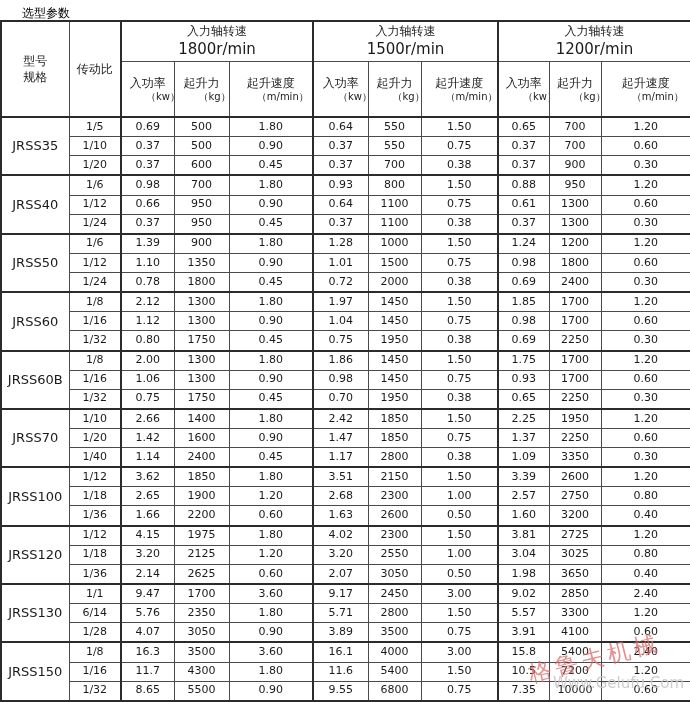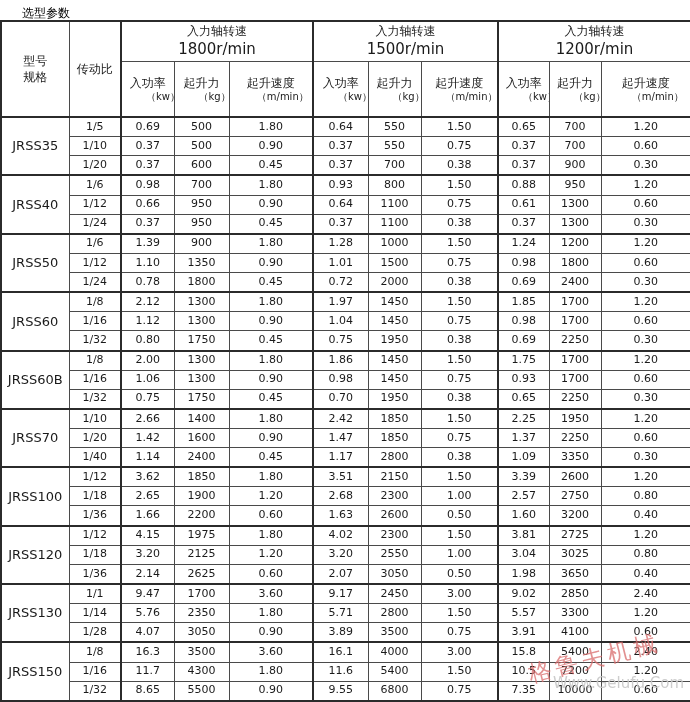--- a/index.html
+++ b/index.html
@@ -421,21 +421,21 @@
         <td class="val-cell">1700</td>
         <td class="val-cell grp-end">3.60</td>
         <td class="val-cell">9.17</td>
         <td class="val-cell">2450</td>
         <td class="val-cell grp-end">3.00</td>
         <td class="val-cell">9.02</td>
         <td class="val-cell">2850</td>
         <td class="val-cell">2.40</td>
       </tr>
       <tr>
-        <td class="ratio-cell grp-end">1/14</td>
+        <td class="ratio-cell grp-end">6/14</td>
         <td class="val-cell">5.76</td>
         <td class="val-cell">2350</td>
         <td class="val-cell grp-end">1.80</td>
         <td class="val-cell">5.71</td>
         <td class="val-cell">2800</td>
         <td class="val-cell grp-end">1.50</td>
         <td class="val-cell">5.57</td>
         <td class="val-cell">3300</td>
         <td class="val-cell">1.20</td>
       </tr>

